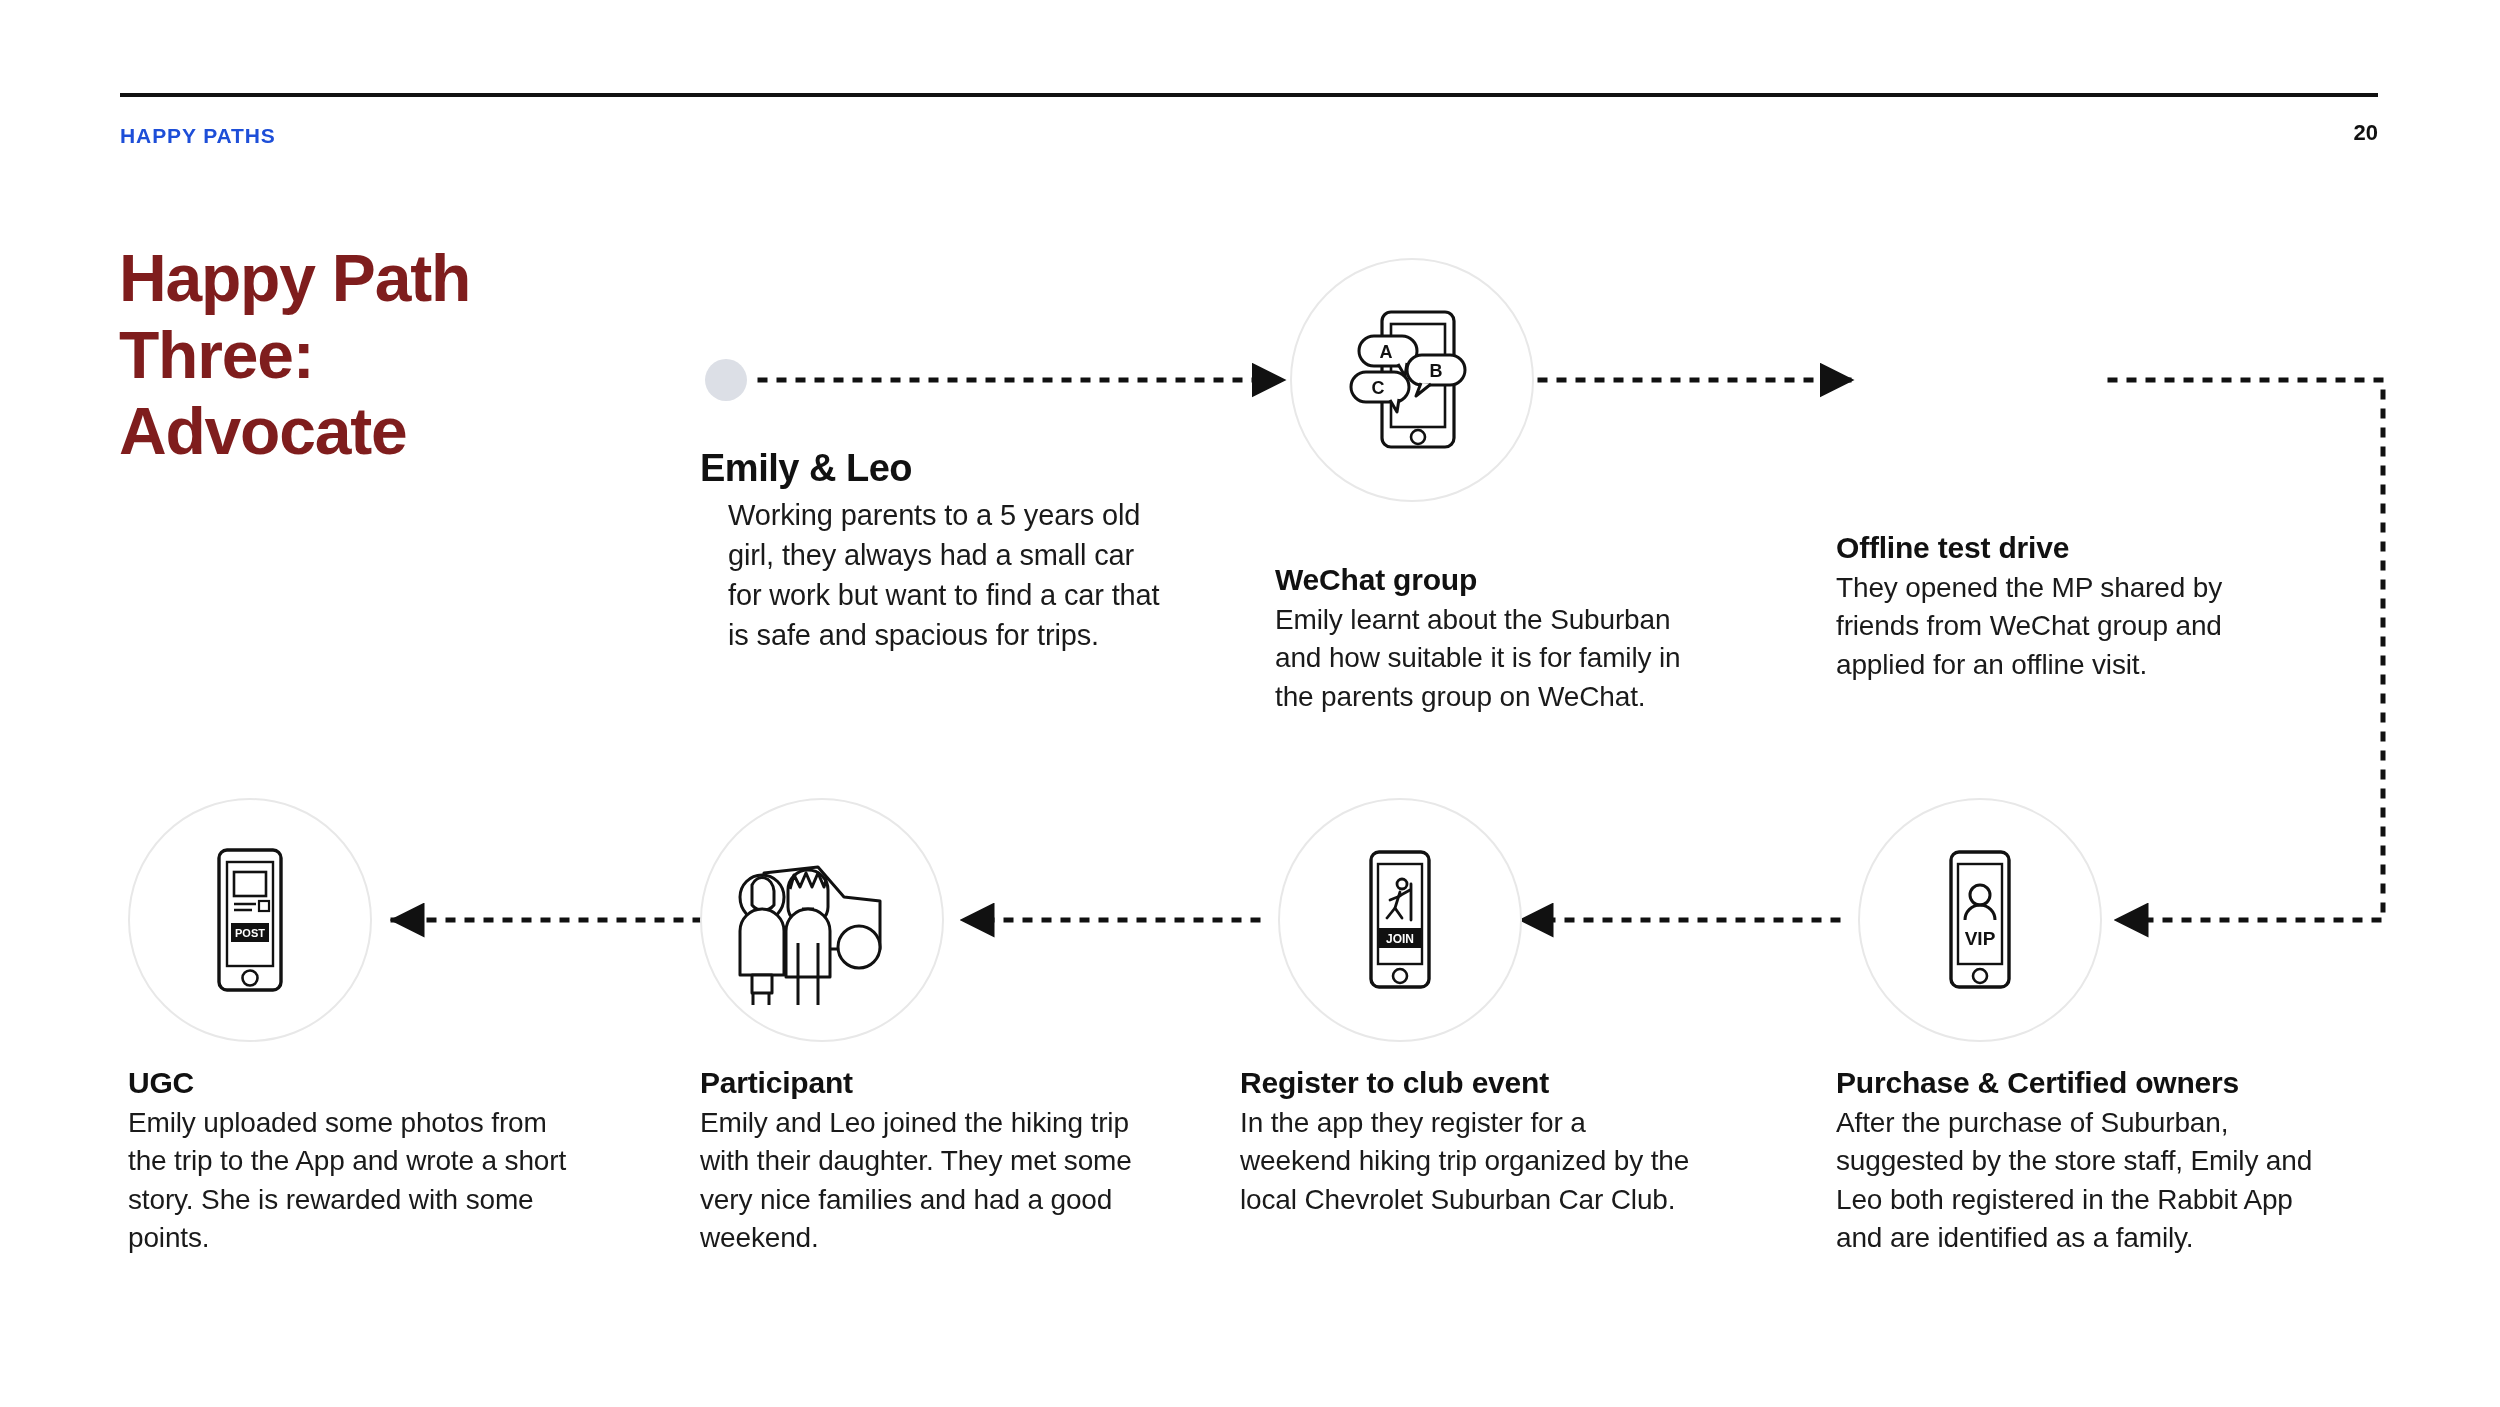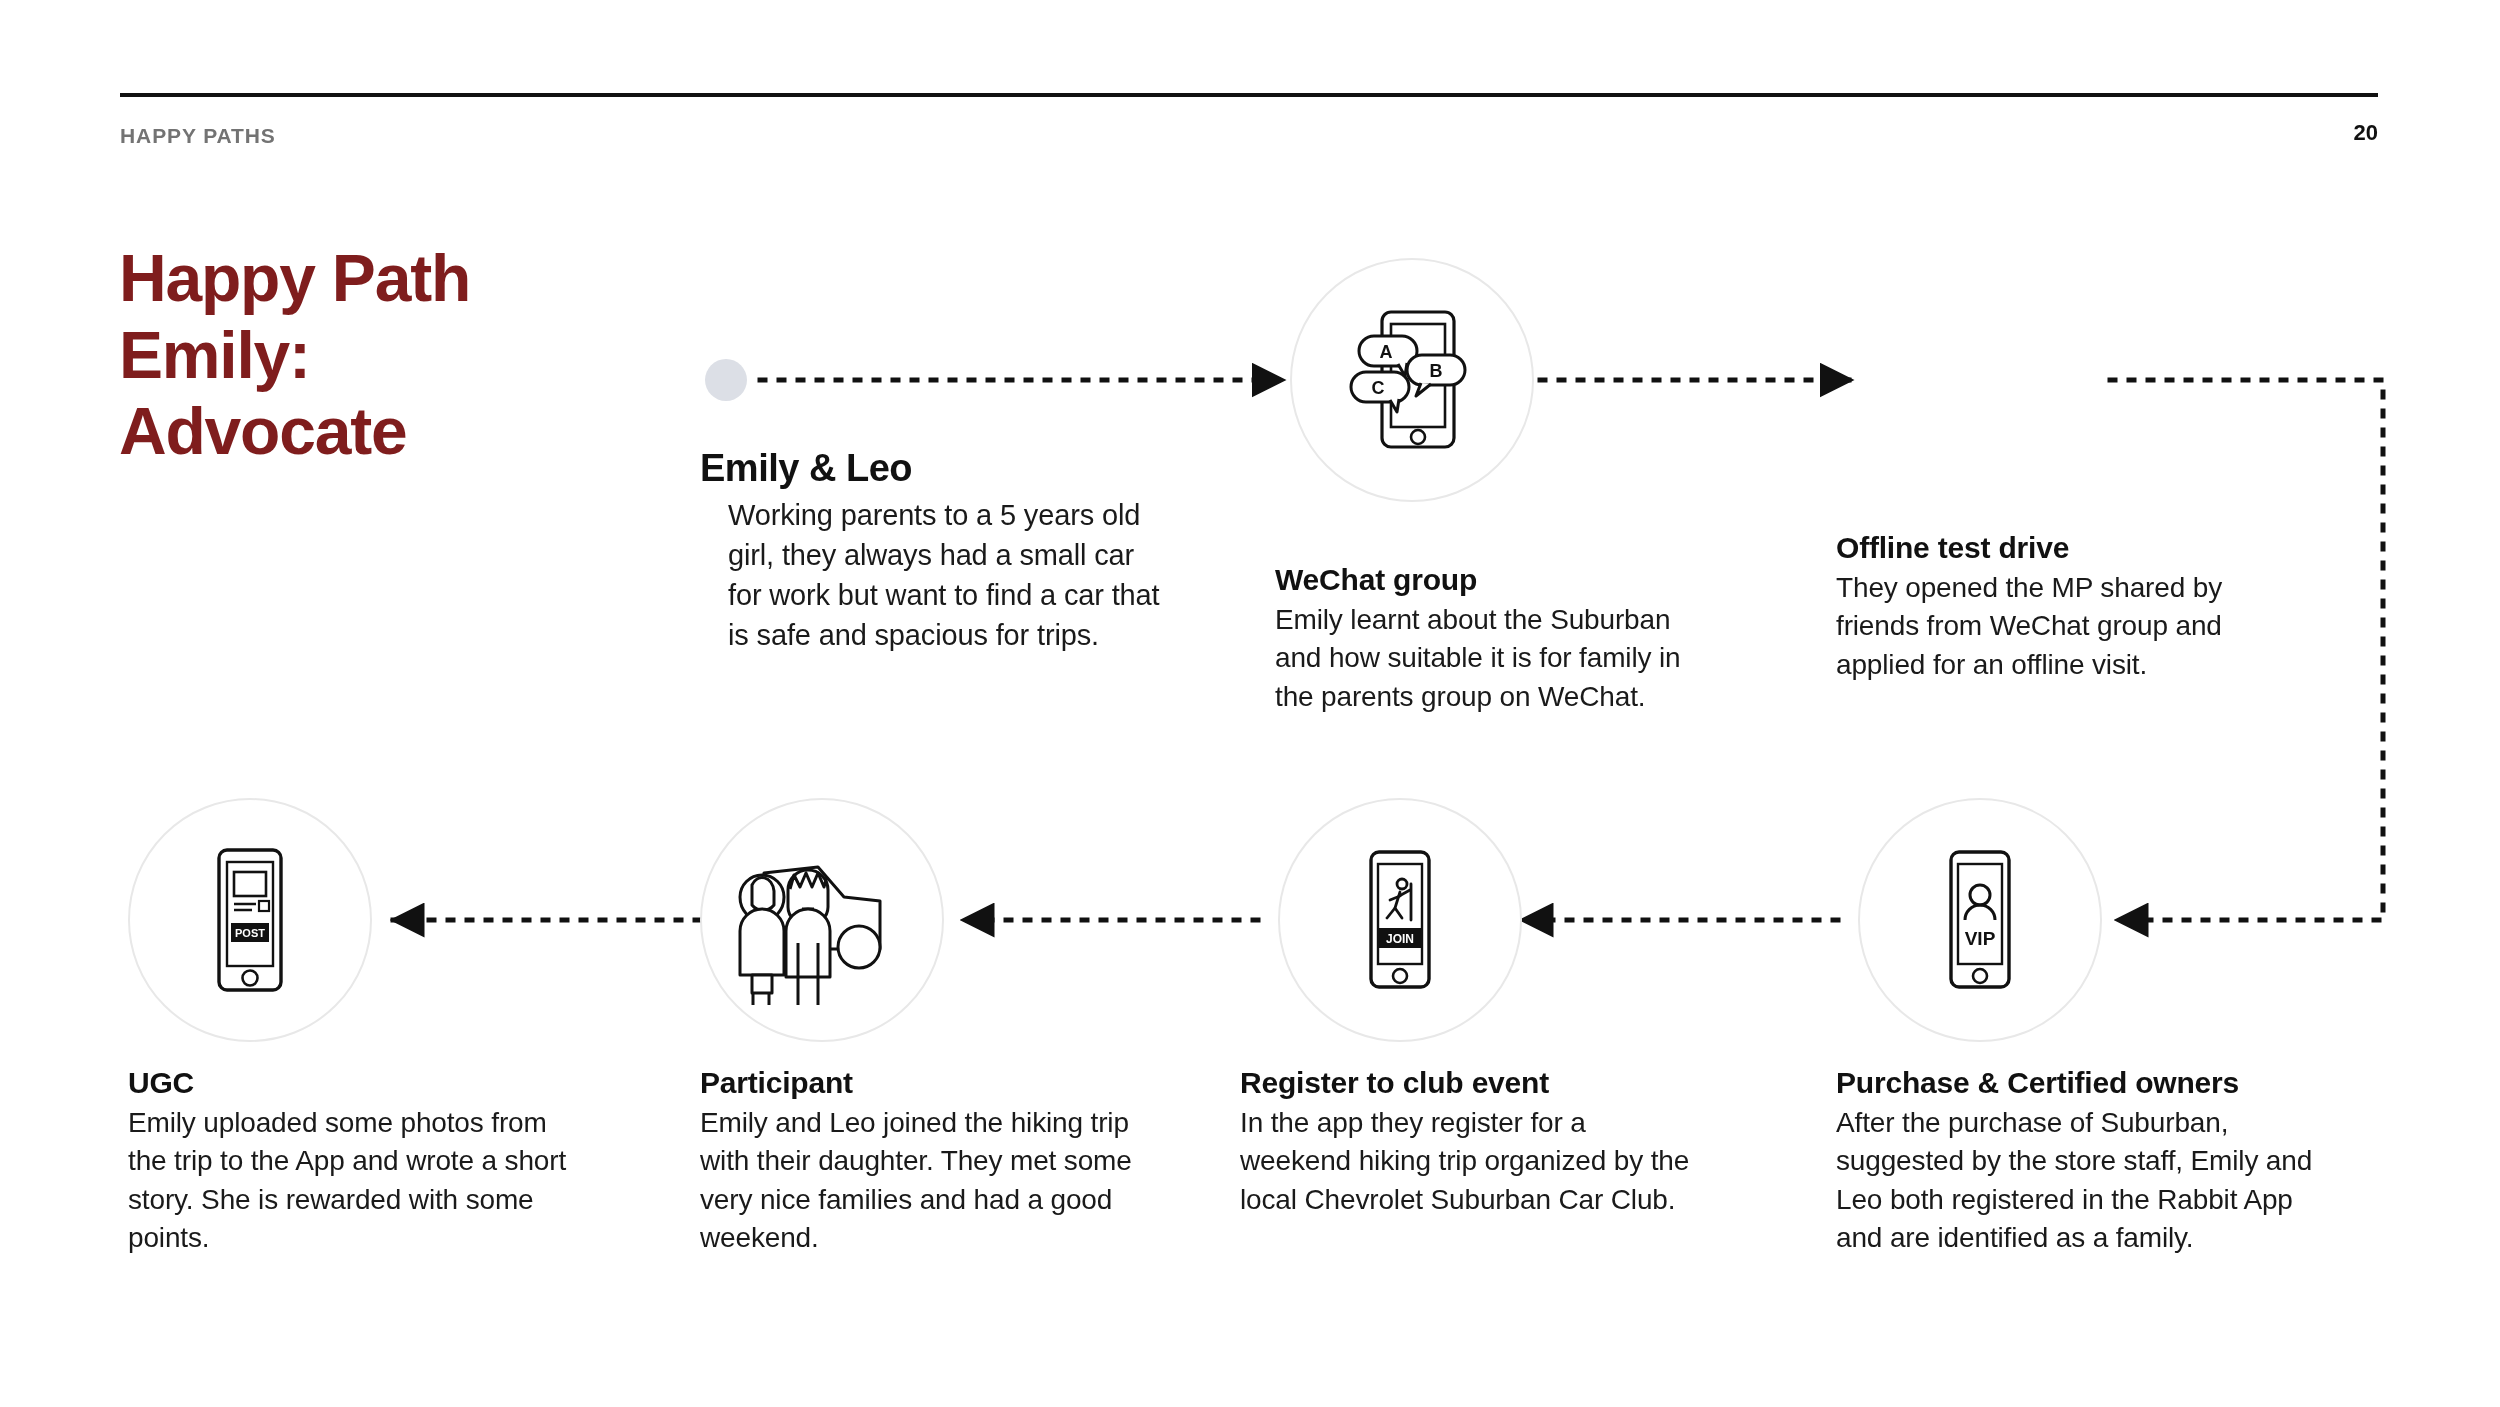--- a/index.html
+++ b/index.html
@@ -29,21 +29,21 @@
     height: 4px;
     background: #111111;
   }
   #header-label {
     position: absolute;
     left: 120px;
     top: 124px;
     font-size: 21px;
     font-weight: bold;
     letter-spacing: 0.9px;
-    color: #737373;
+    color: #1d4ed8;
   }
   #page-number {
     position: absolute;
     left: 2340px;
     top: 120px;
     width: 38px;
     text-align: right;
     font-size: 22px;
     font-weight: bold;
     color: #111111;
@@ -131,21 +131,21 @@
 <body>
 
 <div id="page">
 
   <div id="header-rule"></div>
   <div id="header-label">HAPPY PATHS</div>
   <div id="page-number">20</div>
 
   <div id="slide-title">
     <div>Happy Path</div>
-    <div>Emily:</div>
+    <div>Three:</div>
     <div>Advocate</div>
   </div>
 
   <svg id="connectors" viewBox="0 0 2500 1407" width="2500" height="1407">
     <defs>
       <marker id="arrowR" viewBox="0 0 10 10" refX="9" refY="5" markerWidth="7" markerHeight="7" orient="auto-start-reverse">
         <path d="M0,0 L10,5 L0,10 z" fill="#111111"></path>
       </marker>
     </defs>
     <g stroke="#111111" stroke-width="5" fill="none" stroke-dasharray="5 14" stroke-linecap="square">

